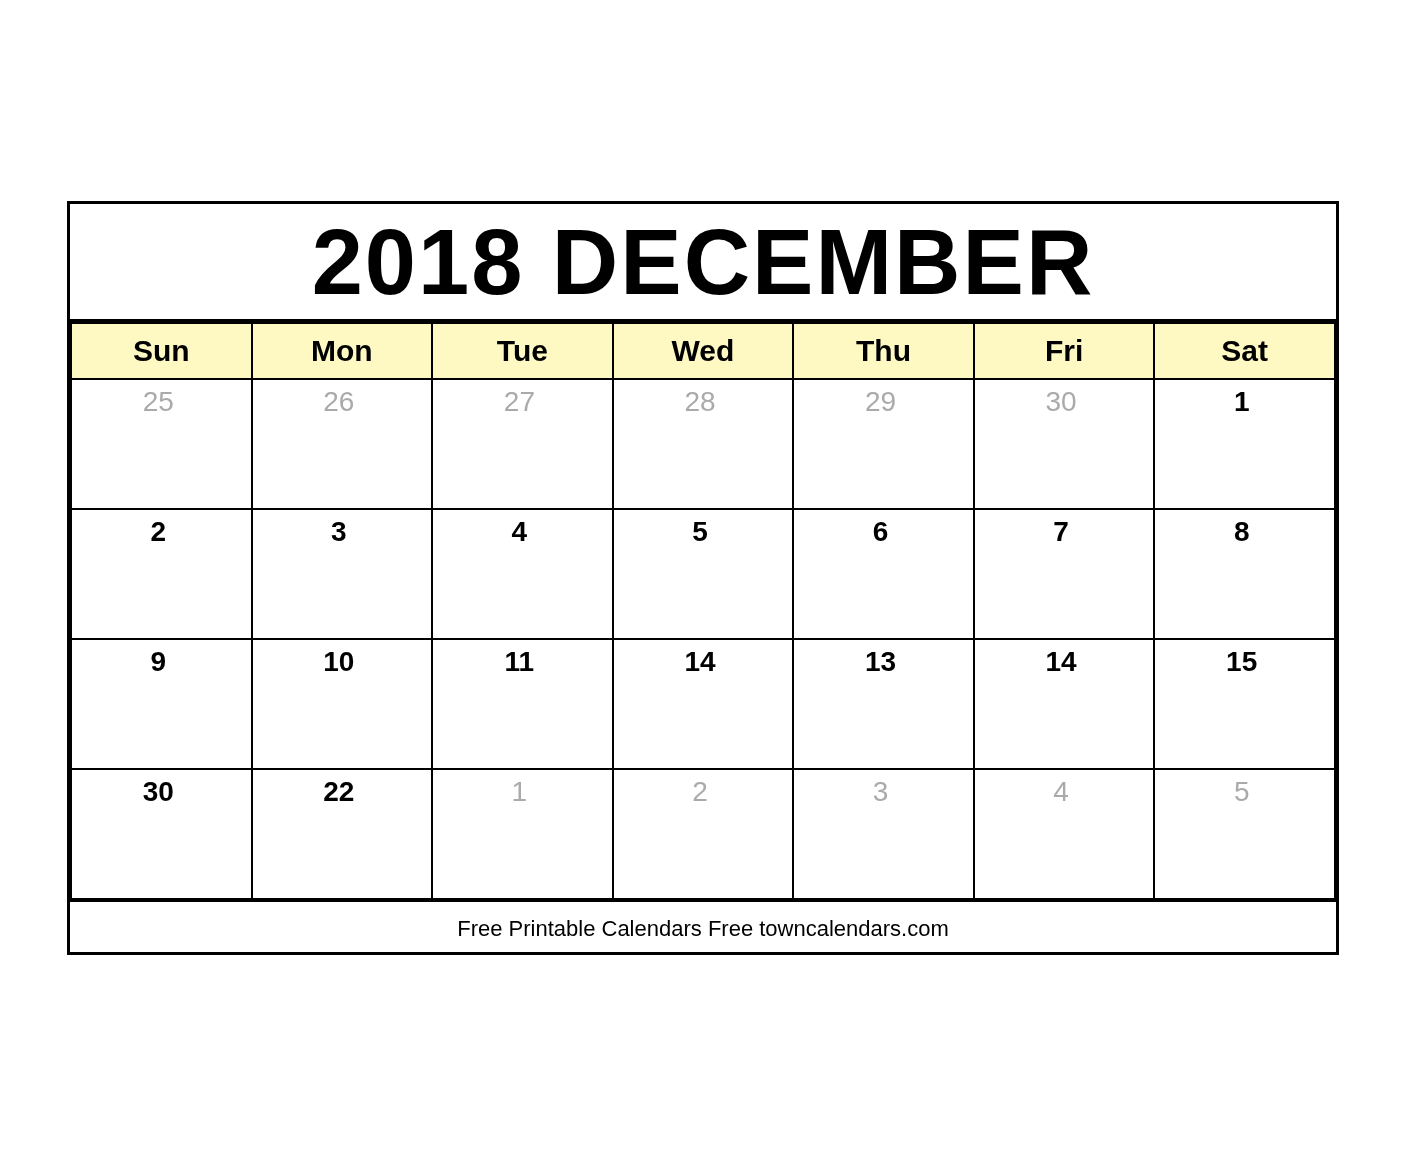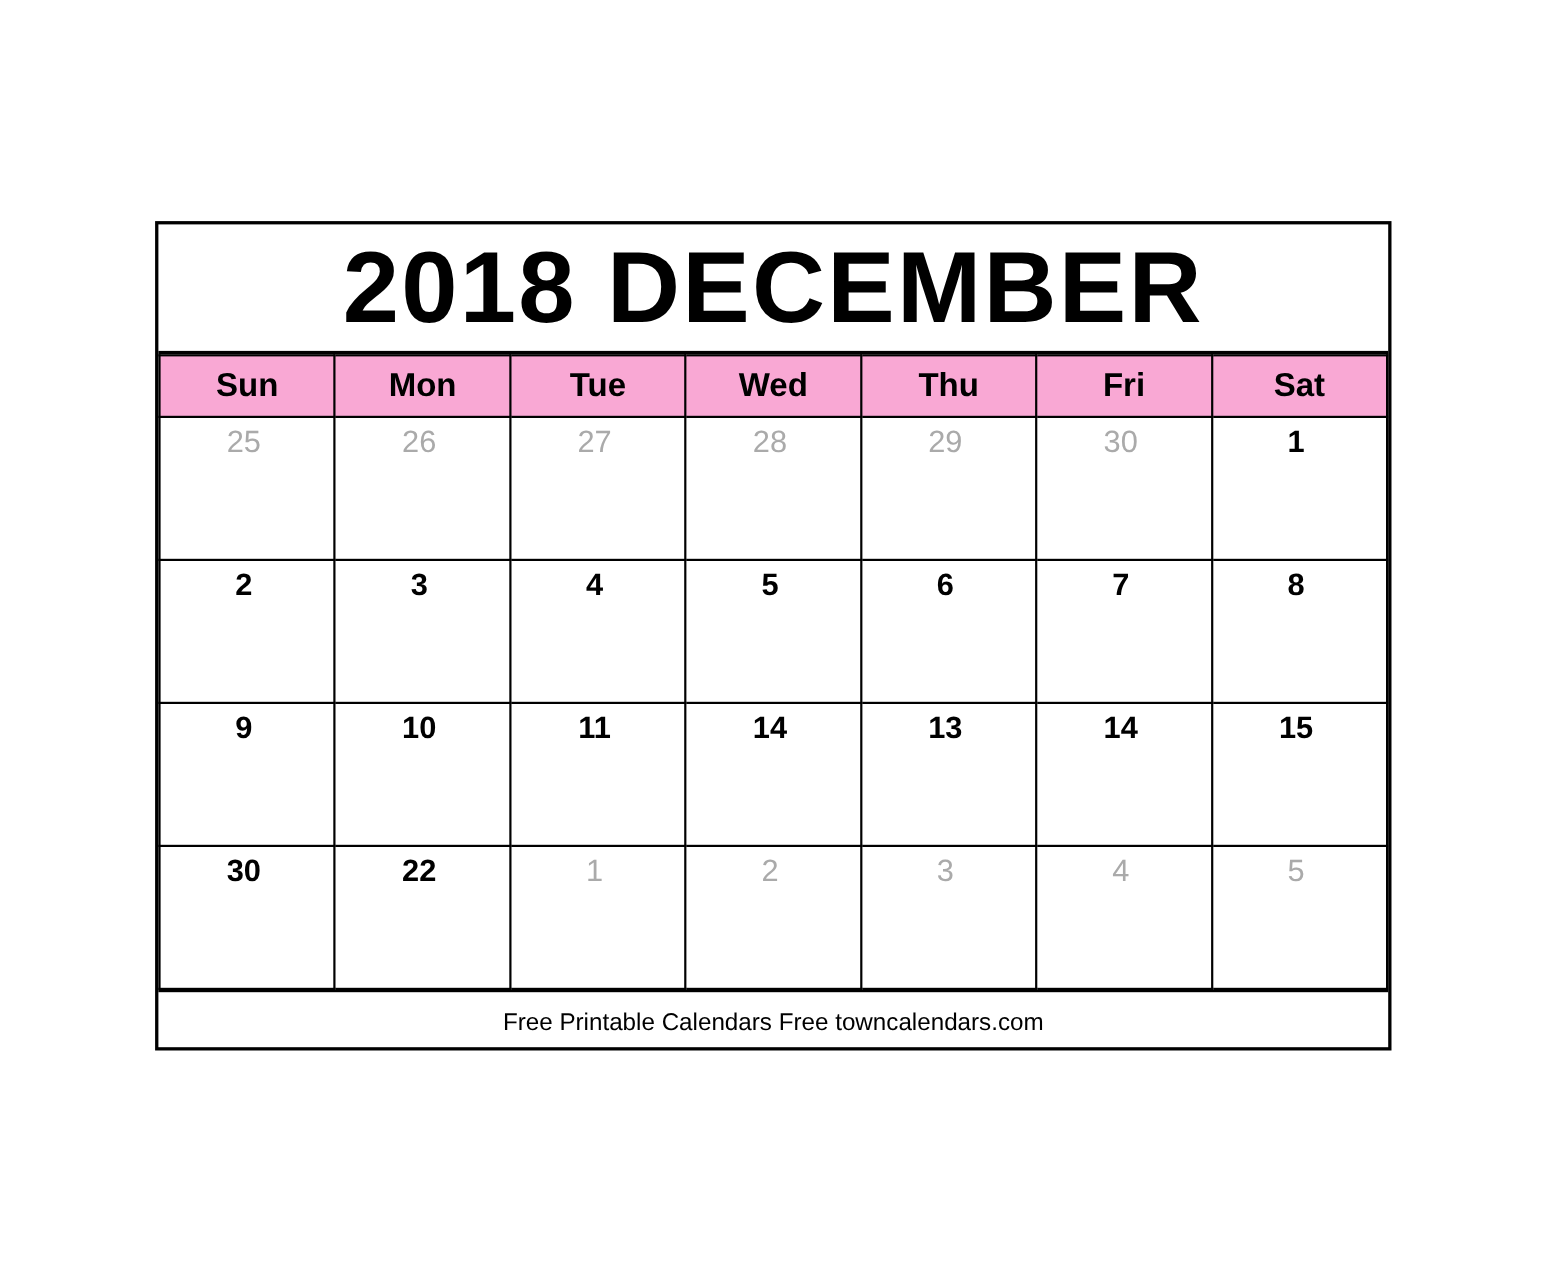--- a/index.html
+++ b/index.html
@@ -11,21 +11,21 @@
     body {
       background: #fff;
       display: flex;
       justify-content: center;
       align-items: center;
       min-height: 100vh;
       font-family: Arial, Helvetica, sans-serif;
     }
 
     .calendar-wrapper {
-      width: 1124px;
+      width: 1272px;
       border: 3px solid #000;
       background: #fff;
     }
 
     .calendar-title {
       text-align: center;
       font-size: 92px;
       font-weight: 900;
       font-family: Arial Black, Arial, sans-serif;
       padding: 10px 0 8px 0;
@@ -38,21 +38,21 @@
       width: 100%;
       border-collapse: collapse;
     }
 
     .calendar-grid th {
       border: 2px solid #000;
       text-align: center;
       font-size: 30px;
       font-weight: bold;
       padding: 10px 0;
-      background: #f9a8d4;
+      background: #fef9c3;
     }
 
     .calendar-grid td {
       border: 2px solid #000;
       width: calc(100% / 7);
       height: 130px;
       vertical-align: top;
       padding: 6px 10px 4px 4px;
       font-size: 28px;
       font-weight: bold;

